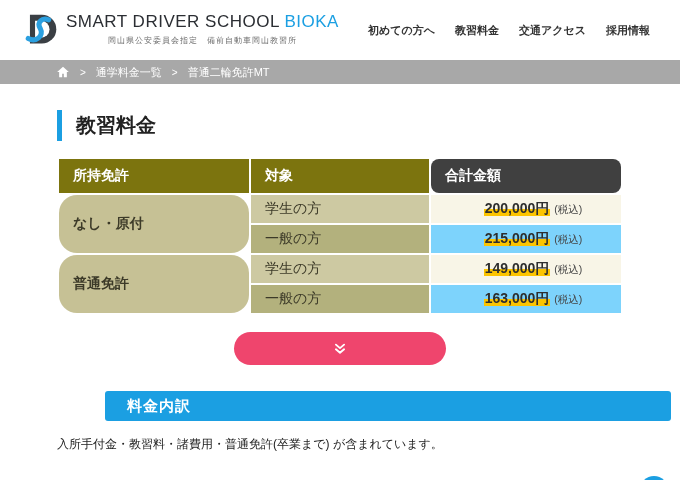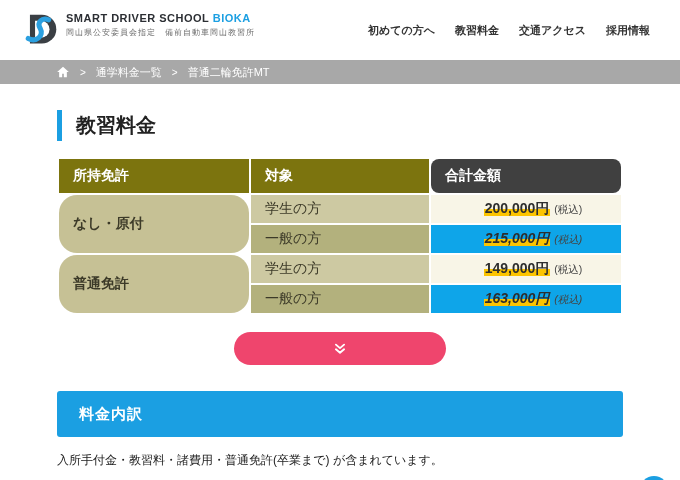--- a/index.html
+++ b/index.html
@@ -4,21 +4,21 @@
 <style>
   * { margin: 0; padding: 0; box-sizing: border-box; }
   html, body { width: 680px; height: 480px; overflow: hidden; background: #fff;
     font-family: "Liberation Sans", "DejaVu Sans", sans-serif; color: #333; }
 
   
   .site-header { display: flex; justify-content: space-between; align-items: center;
     height: 60px; padding: 0 30px 0 24px; background: #fff; }
   .logo { display: flex; align-items: flex-start; gap: 8px; cursor: pointer; }
   .logo-icon { width: 34px; height: 36px; flex: 0 0 auto; }
-  .logo-title { font-size: 11px; font-weight: bold; color: #2b2e33; letter-spacing: 0.5px; white-space: nowrap; }
+  .logo-title { font-size: 17px; font-weight: normal; color: #2b2e33; letter-spacing: 0.5px; white-space: nowrap; }
   .logo-title .accent { color: #1b9fe2; }
   .logo-subtitle { font-size: 8px; color: #6b6b6b; margin-top: 3px; text-align: center; letter-spacing: 1px; }
   .main-nav { display: flex; gap: 20px; }
   .main-nav a { font-size: 11px; font-weight: bold; color: #333; text-decoration: none; cursor: pointer; white-space: nowrap; }
 
   
   .breadcrumb { height: 24px; background: #a8a8a8; display: flex; align-items: center;
     padding-left: 56px; gap: 10px; }
   .breadcrumb a, .breadcrumb span { color: #fff; font-size: 11px; text-decoration: none; }
   .breadcrumb .sep { font-size: 10px; }
@@ -36,37 +36,37 @@
   table.pricing col.c3 { width: 190px; }
   table.pricing th { height: 34px; font-size: 14px; font-weight: bold; color: #fff;
     text-align: left; padding-left: 14px; }
   th.h-license, th.h-target { background: #7c740e; }
   th.h-total { background: #404040; border-radius: 8px; }
   table.pricing td { height: 28px; font-size: 14px; padding-left: 14px; }
   td.license-cell { background: #c6c195; font-weight: bold; color: #3c3a28; border-radius: 18px; }
   td.target-student { background: #cdc9a2; color: #3c3a28; }
   td.target-general { background: #b3b17d; color: #3c3a28; }
   td.price-student { background: #f8f5e7; }
-  td.price-general { background: #0ea5e9; font-style: italic; }
+  td.price-general { background: #7dd3fc; }
   td.price-cell { text-align: center; padding-left: 0; white-space: nowrap; }
   .price-num { font-weight: bold; color: #2e2e2e; font-size: 14px;
     background: linear-gradient(transparent 58%, #fcc400 58%); padding: 0 1px; }
   .tax-note { font-size: 10.5px; color: #444; margin-left: 4px; }
 
   
   .apply-wrap { display: flex; justify-content: center; margin-top: 17px; }
   .apply-button { display: flex; align-items: center; justify-content: center; gap: 8px;
     width: 212px; height: 33px; border: none; border-radius: 17px; background: #ef456d;
     color: #fff; font-size: 13px; font-weight: bold; cursor: pointer;
     font-family: "Liberation Sans", "DejaVu Sans", sans-serif; }
   .chevron-icon { width: 14px; height: 14px; display: block; }
 
   
-  .breakdown-banner { margin-top: 26px; width: 566px; height: 46px; background: #1b9fe2;
-    border-radius: 3px; display: flex; align-items: center; padding-left: 22px; }
+  .breakdown-banner { margin-top: 26px; width: 566px; height: 30px; background: #1b9fe2;
+    border-radius: 3px; display: flex; align-items: center; padding-left: 22px; margin-left: 48px; }
   .breakdown-title { color: #fff; font-size: 15px; font-weight: bold; letter-spacing: 1px; }
   .breakdown-note { margin-top: 15px; font-size: 12px; color: #222; }
 
   
   .back-to-top { position: fixed; right: 12px; bottom: -24px; width: 28px; height: 28px;
     border-radius: 50%; background: #1b9fe2; border: none; cursor: pointer; }
 </style>
 </head>
 <body>
 

